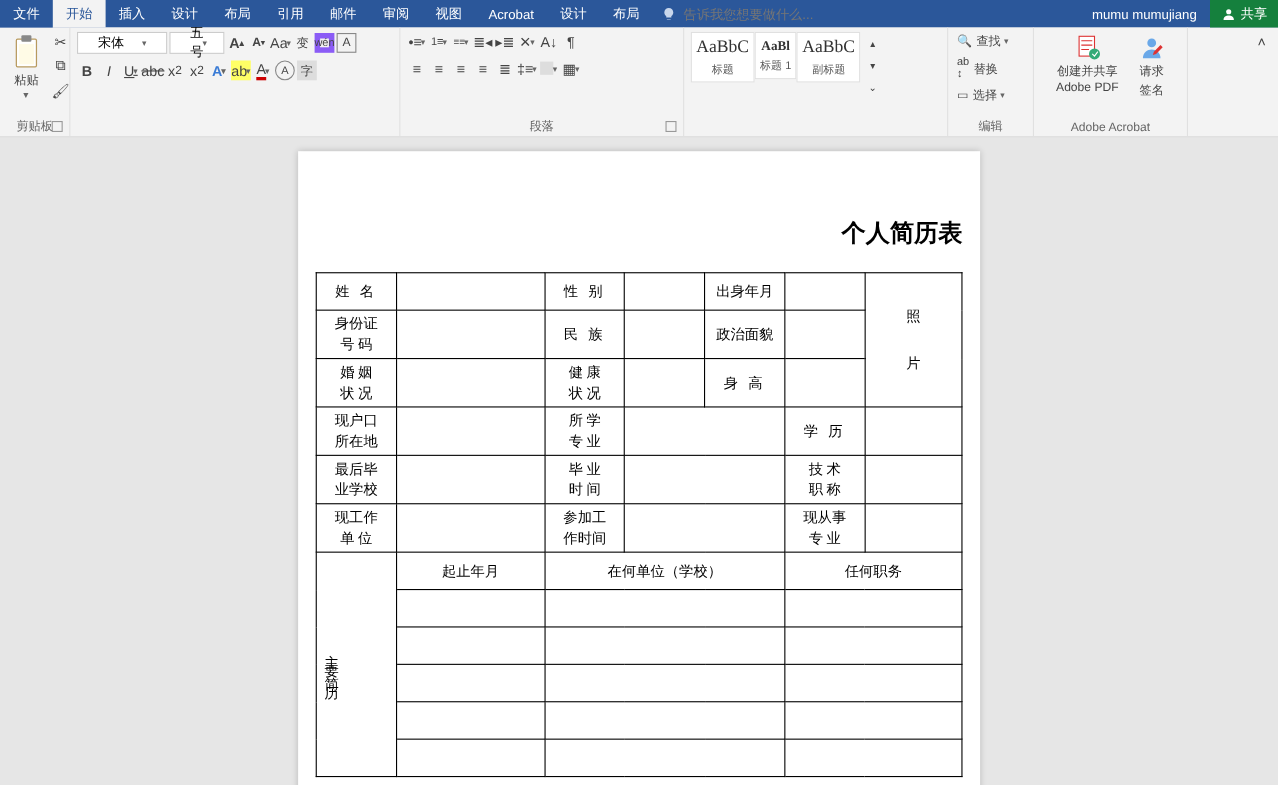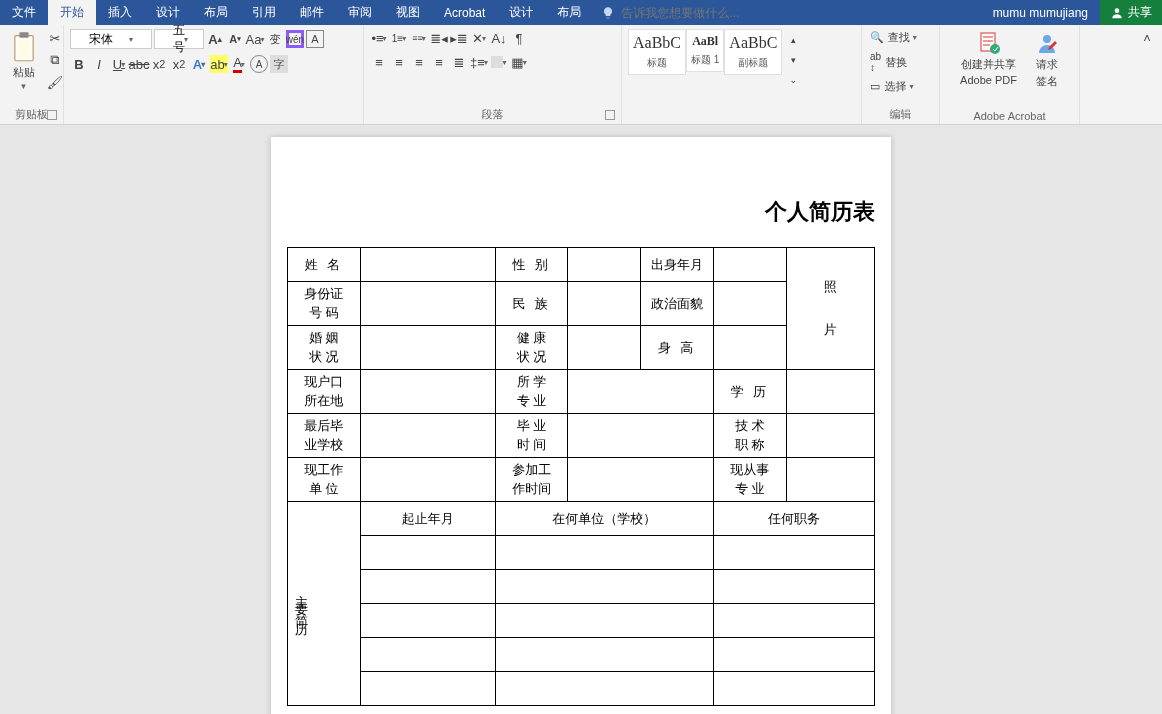--- a/index.html
+++ b/index.html
@@ -113,21 +113,21 @@
               <span class="dd">▾</span>
             </div>
           <div class="fontsel" style="width:50px">
               <span>五号</span>
               <span class="dd">▾</span>
             </div>
           <span class="ico" style="font-weight:bold">A<sup style="font-size:8px">▴</sup></span>
           <span class="ico" style="font-weight:bold;font-size:11px">A<sup style="font-size:7px">▾</sup></span>
           <span class="ico">Aa<span class="dd">▾</span></span>
           <span class="ico" style="font-size:11px">变</span>
-          <span class="ico" style="font-size:10px;border:3px solid #8b5cf6">wén</span>
+          <span class="ico" style="font-size:10px;border:5px solid #8b5cf6">wén</span>
           <span class="ico" style="border:1px solid #888;font-size:11px">A</span>
         </div>
         <div class="row">
           <span class="ico" style="font-weight:bold">B</span>
           <span class="ico" style="font-style:italic">I</span>
           <span class="ico" style="text-decoration:underline">U<span class="dd">▾</span></span>
           <span class="ico" style="text-decoration:line-through">abc</span>
           <span class="ico">x<sub>2</sub></span>
           <span class="ico">x<sup>2</sup></span>
           <span class="ico" style="color:#3a7bd5;font-weight:bold">A<span class="dd">▾</span></span>

